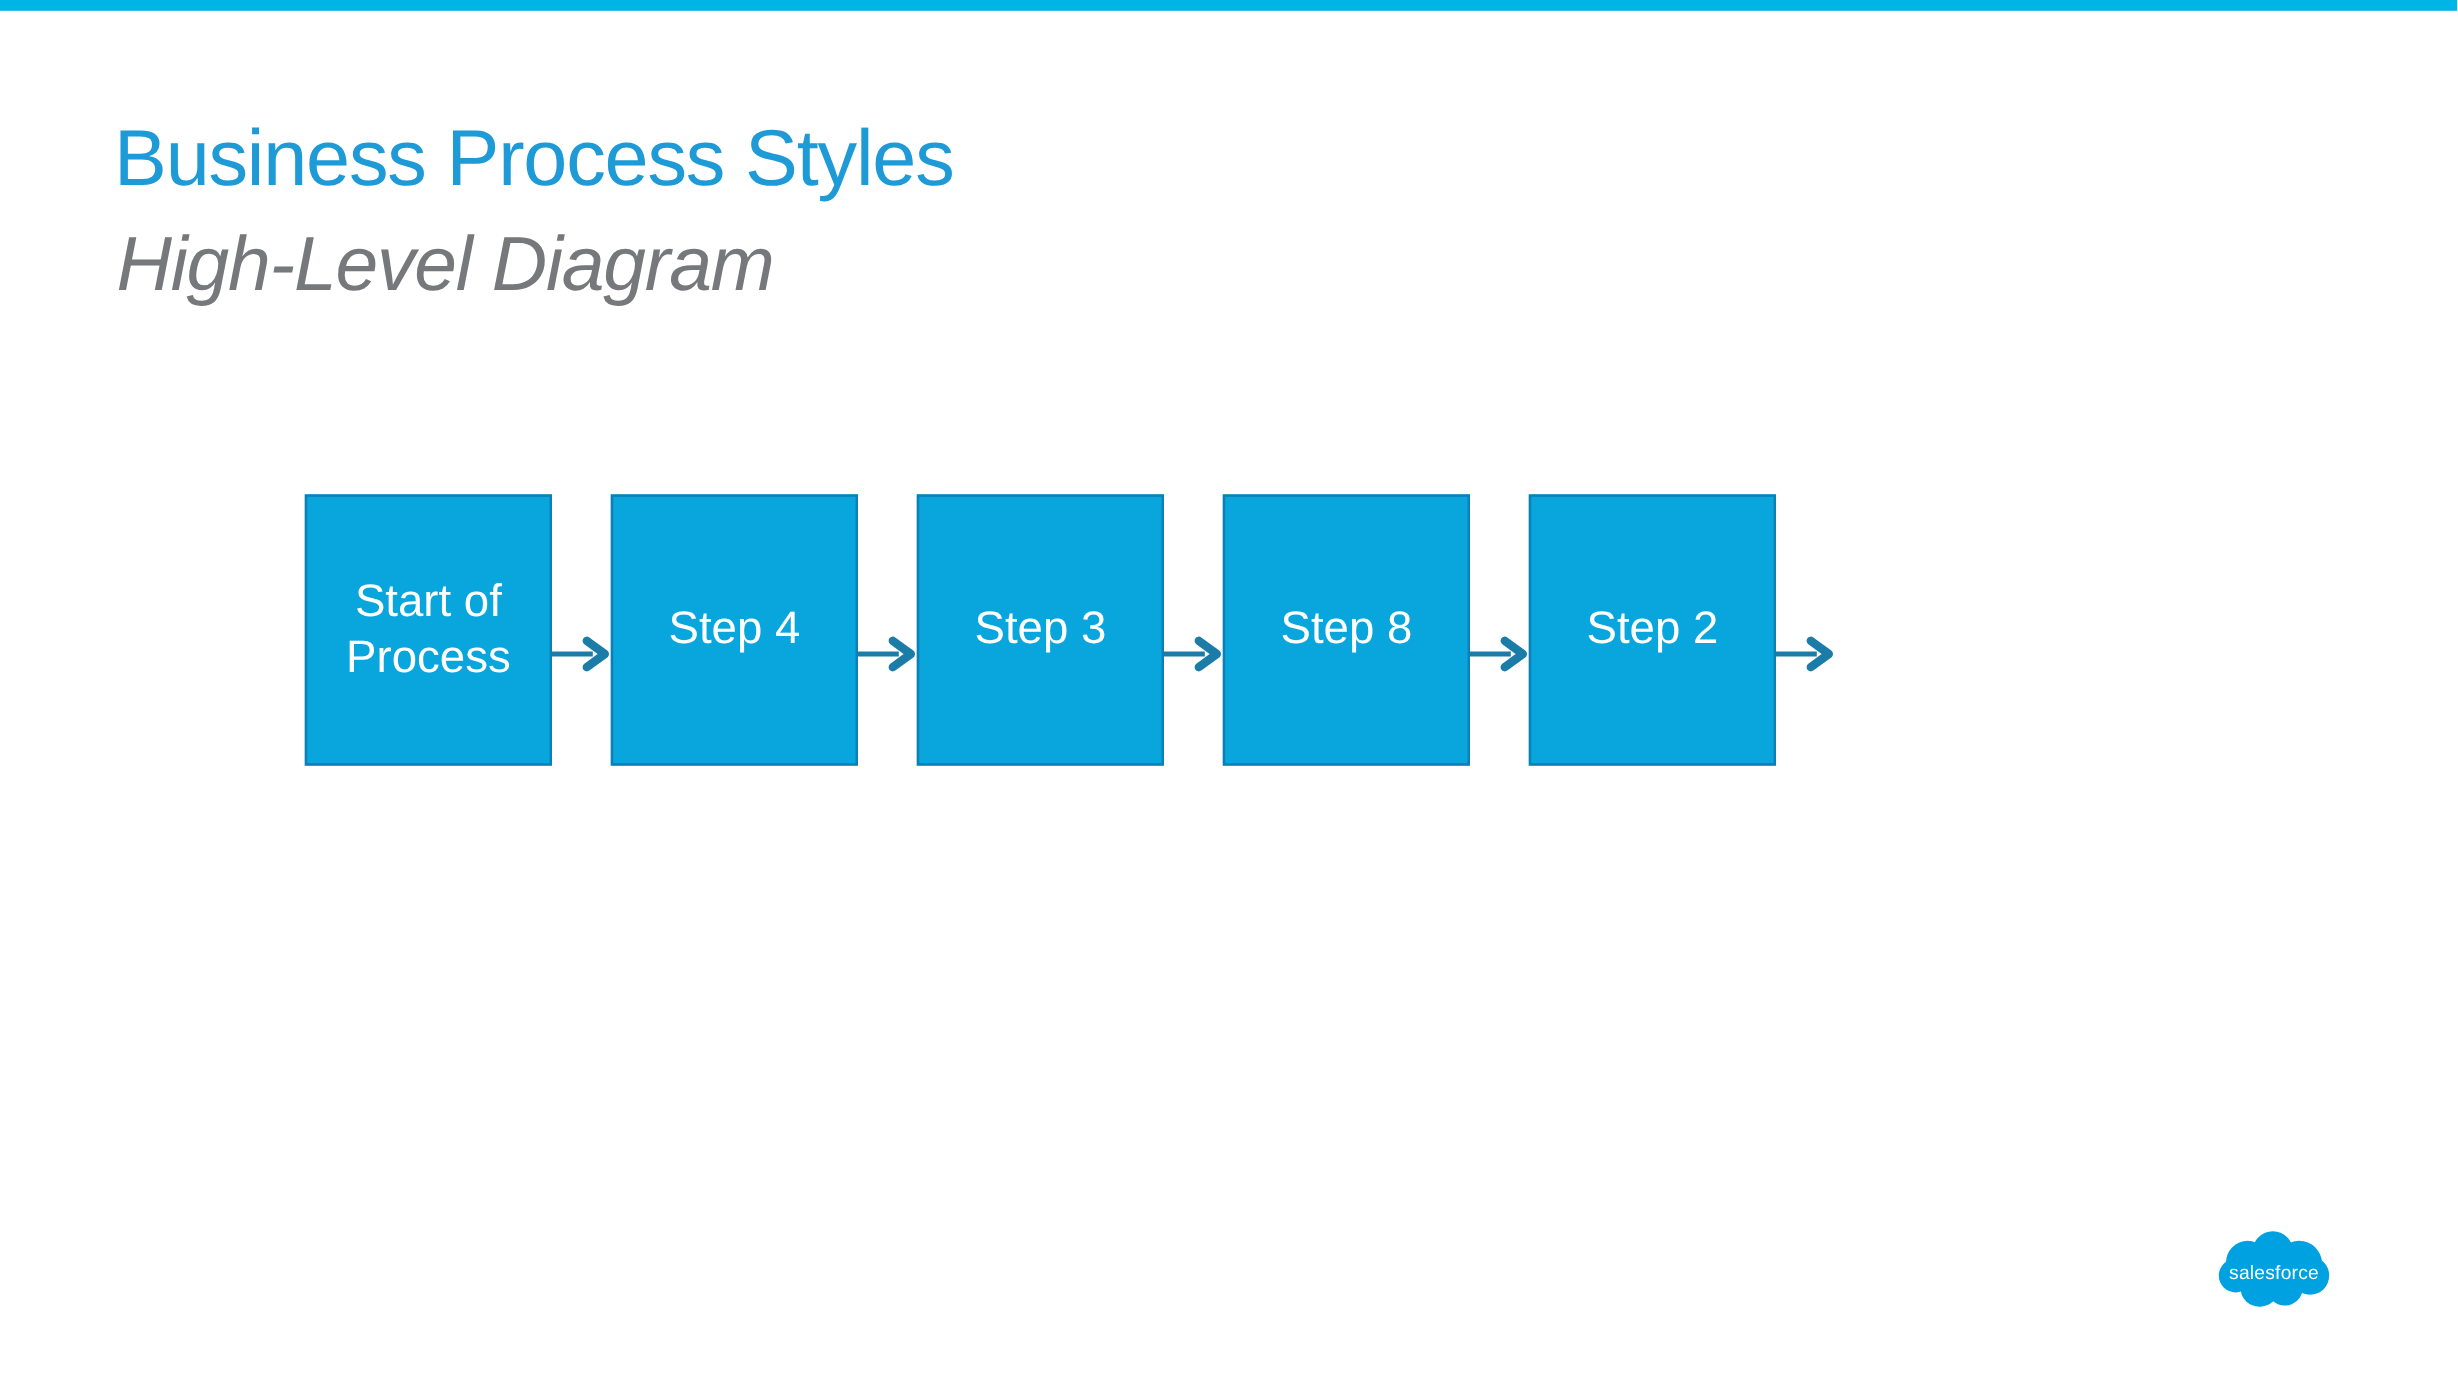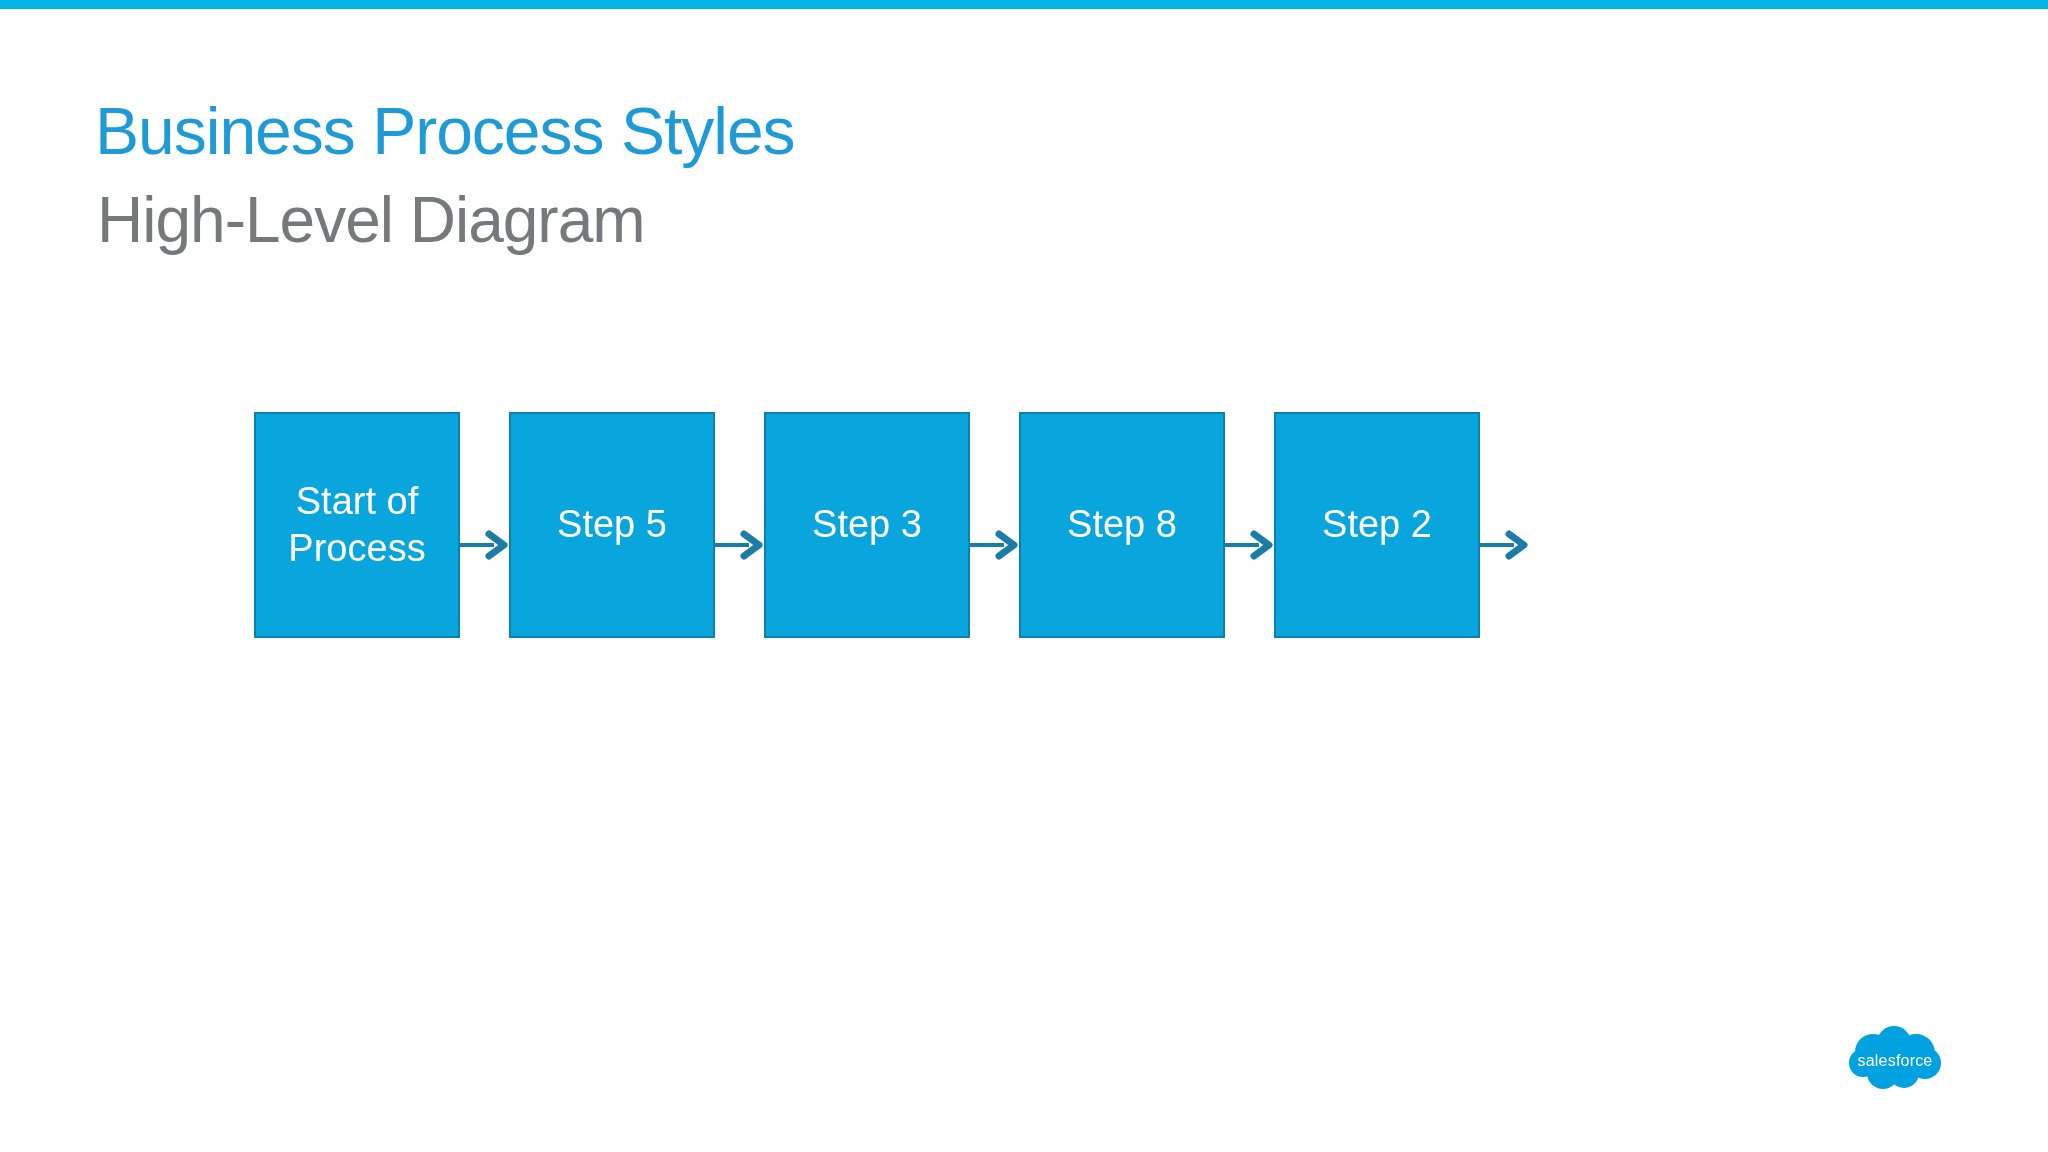--- a/index.html
+++ b/index.html
@@ -39,20 +39,21 @@
     position: absolute;
     left: 97px;
     top: 188px;
     margin: 0;
     font-size: 64px;
     font-weight: 400;
     line-height: 1;
     letter-spacing: -1px;
     color: var(--subtitle-text, #77787B);
     white-space: nowrap;
+    font-style: italic;
   }
   .flow {
     position: absolute;
     left: 254px;
     top: 412px;
     height: 266px;
     display: flex;
     align-items: stretch;
   }
   .step-box {
@@ -126,21 +127,21 @@
       <div class="step-box">
         <span>Start of Process</span>
       </div>
   <div class="arrow">
     <svg width="49" height="34" viewBox="0 0 49 34">
       <path class="shaft" d="M0 17 H34"></path>
       <path class="head" d="M29 6 L44 17 L29 28"></path>
     </svg>
   </div>
 <div class="step-box">
-        <span>Step 5</span>
+        <span>Step 4</span>
       </div>
   <div class="arrow">
     <svg width="49" height="34" viewBox="0 0 49 34">
       <path class="shaft" d="M0 17 H34"></path>
       <path class="head" d="M29 6 L44 17 L29 28"></path>
     </svg>
   </div>
 <div class="step-box">
         <span>Step 3</span>
       </div>

